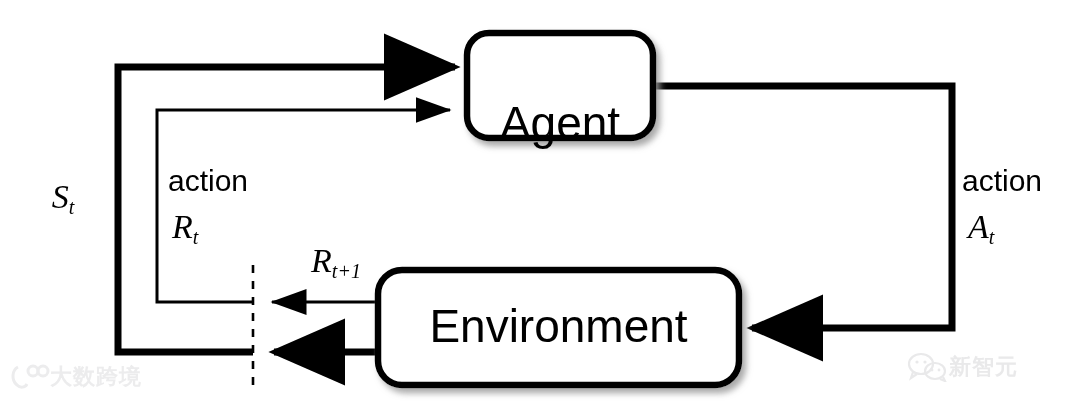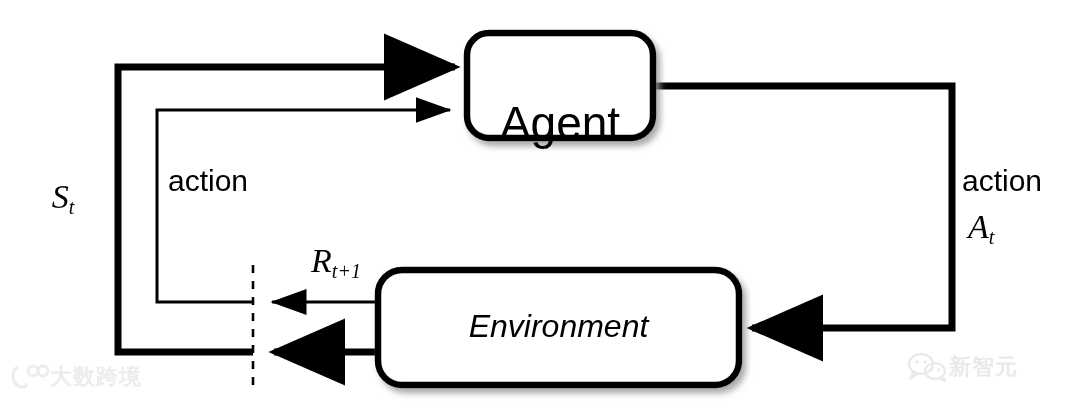--- a/index.html
+++ b/index.html
@@ -119,30 +119,33 @@
       <rect x="467" y="33" width="186" height="105" rx="22" ry="22" fill="#ffffff" stroke="#000000" stroke-width="6.5" filter="url(#boxShadow)"></rect>
     </g>
 
     <g>
       <rect x="378" y="270" width="361" height="115" rx="24" ry="24" fill="#ffffff" stroke="#000000" stroke-width="6.5" filter="url(#boxShadow)"></rect>
     </g>
   </svg>
 
   <div class="node-label" style="left:467px; top:62px; width:186px; font-size:46px; line-height:46px;margin-top:38px;">Agent</div>
 
-  <div class="node-label" style="left:378px; top:303px; width:361px; font-size:32px; line-height:46px;font-style:italic;">Environment</div>
+  <div class="node-label" style="left:378px; top:303px; width:361px; font-size:46px; line-height:46px;">Environment</div>
 
   <div class="edge-label" style="left:8px; top:166px; width:110px;">
     <div class="mathvar" style="margin-top:14px;">
       <span>S</span><span class="sub">t</span>
     </div>
   </div>
 
   <div class="edge-label" style="left:168px; top:166px; width:125px; text-align:left;">
     <div class="word">action</div>
+    <div class="mathvar" style="margin-top:14px; margin-left:4px;">
+      <span>R</span><span class="sub">t</span>
+    </div>
   </div>
 
   <div class="edge-label" style="left:962px; top:166px; width:120px; text-align:left;">
     <div class="word">action</div>
     <div class="mathvar" style="margin-top:14px; margin-left:6px;">
       <span>A</span><span class="sub">t</span>
     </div>
   </div>
 
   <div class="edge-label mathvar" style="left:288px; top:244px; width:96px;">

